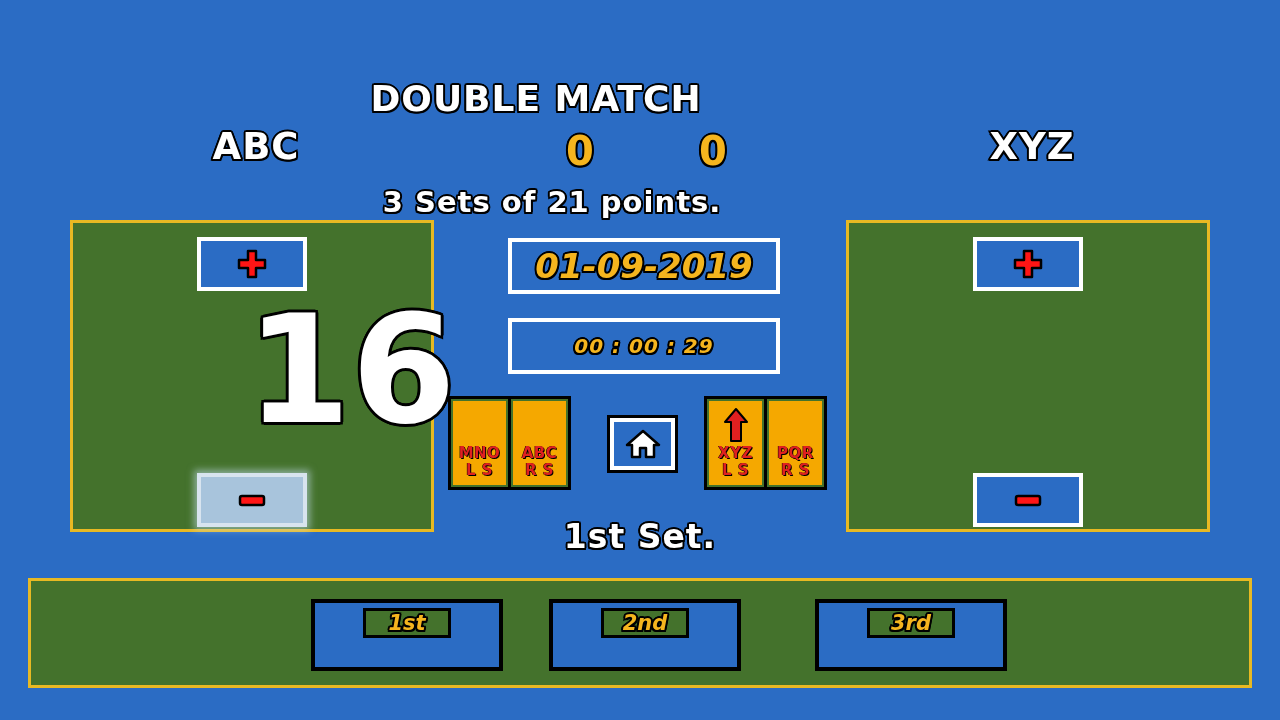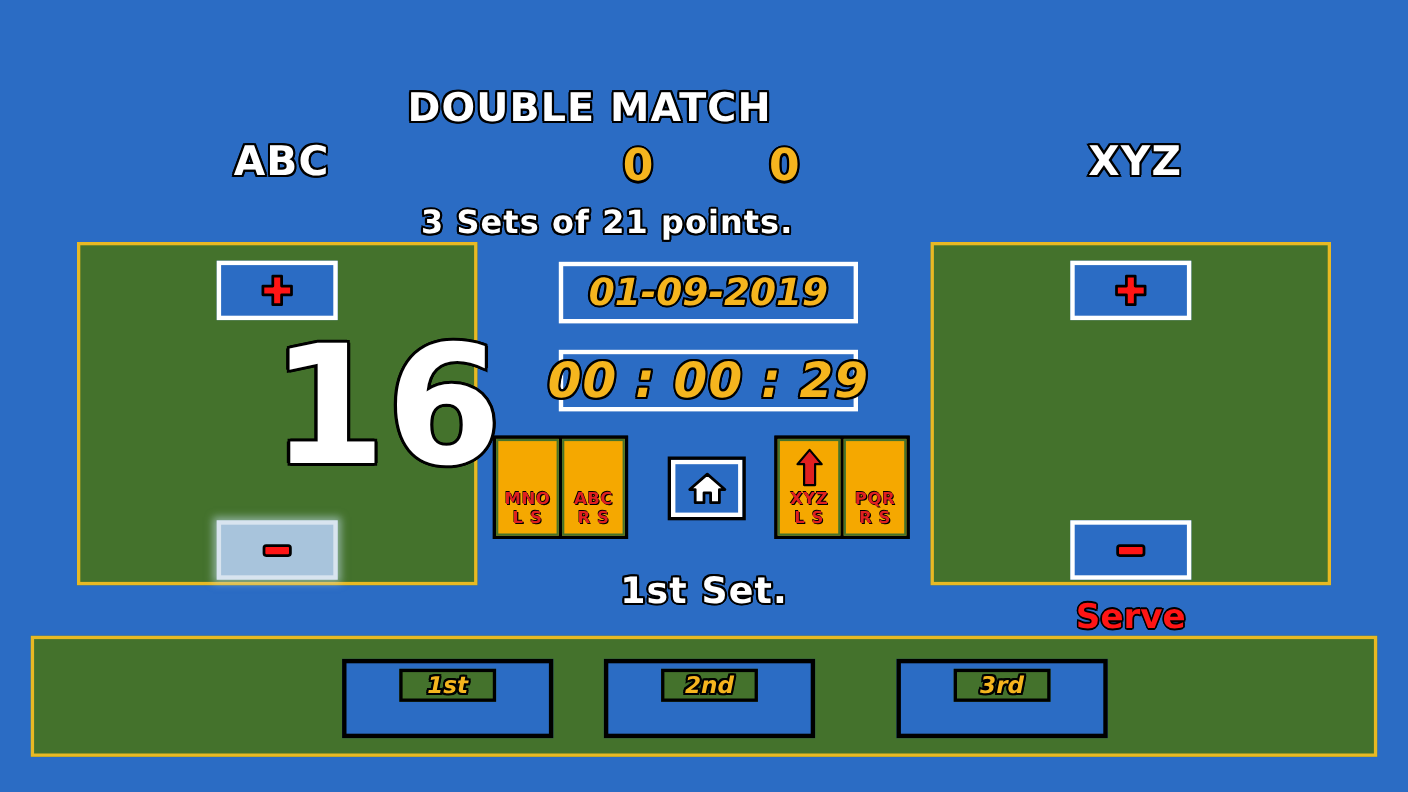--- a/index.html
+++ b/index.html
@@ -53,21 +53,21 @@
 
   
   .wbox {
     border:4px solid #FFFFFF;
     background:#2B6CC4;
     display:flex; align-items:center; justify-content:center;font-style:italic;
   }
   #date-box  { left:508px; top:238px; width:272px; height:56px; }
   #timer-box { left:508px; top:318px; width:272px; height:56px; }
   #date-value  { font-size:34px; letter-spacing:0px; }
-  #timer-value { font-size:44px; letter-spacing:1px; }
+  #timer-value { font-size:20px; letter-spacing:1px; }
 
   
   .team-name { top:125px; width:380px; text-align:center; font-size:37px; }
   #team-name-left  { left:66px; }
   #team-name-right { left:842px; }
 
   
   .team-panel {
     top:220px; width:364px; height:312px;
     background:#44722C; border:3px solid #E8B923;
@@ -231,21 +231,20 @@
       <span class="pl-side">L S</span>
     </div>
     <div class="player-btn">
       <span class="pl-name">PQR</span>
       <span class="pl-side">R S</span>
     </div>
   </div>
 
   <div class="abs outline-w" id="current-set">1st Set.</div>
 
-  <div class="abs outline-r" id="serve-label">Serve</div>
 
   <div class="abs" id="set-bar">
     <div class="set-btn" id="set-btn-1">
       <div class="set-btn-label">
         <span class="outline-y">1st</span>
       </div>
     </div>
     <div class="set-btn" id="set-btn-2">
       <div class="set-btn-label">
         <span class="outline-y">2nd</span>

